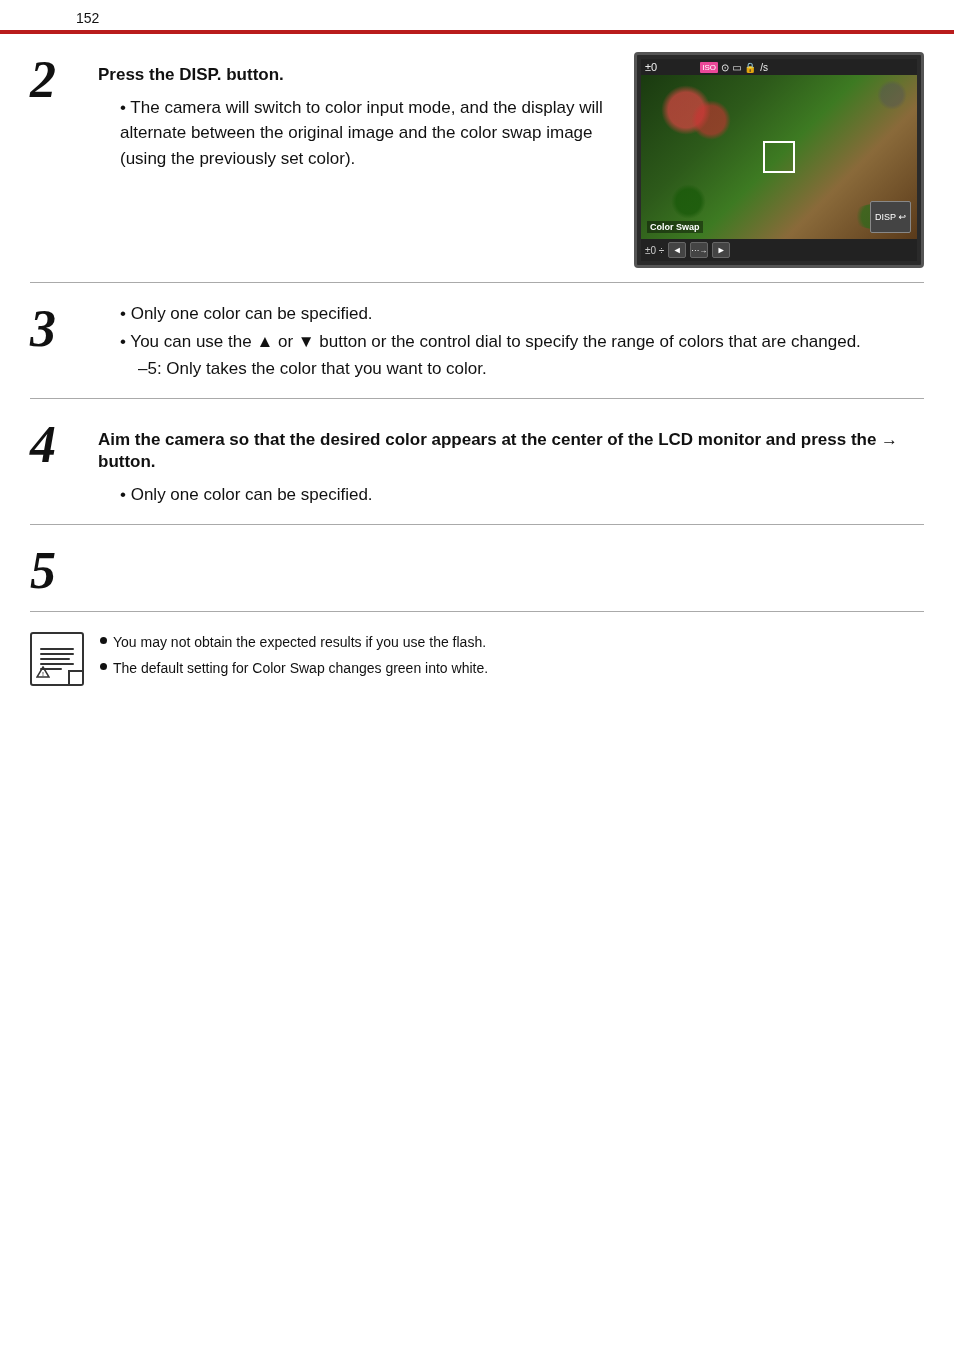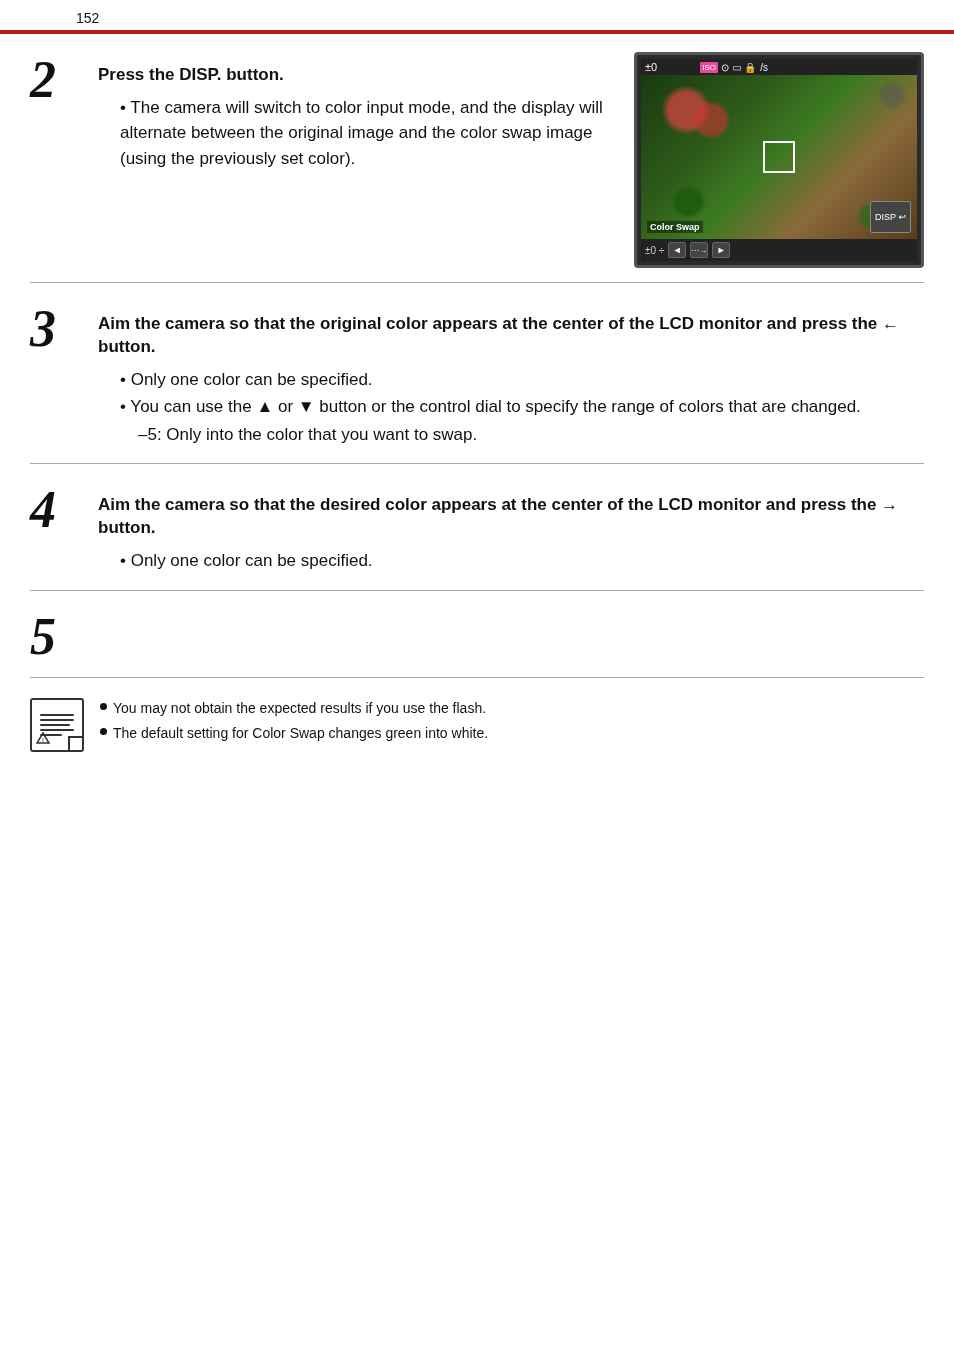--- a/index.html
+++ b/index.html
@@ -318,27 +318,24 @@
             </div>
           </div>
         </div>
       </div>
     </div>
   </div>
 
   <div class="step-row">
     <div class="step-number">3</div>
     <div class="step-content">
-      <div class="step-heading">
-        Aim the camera so that the original color appears at the center of the LCD monitor and press the ← button.
-      </div>
       <div class="step-body">
         <div class="bullet">• Only one color can be specified.</div>
         <div class="bullet">• You can use the ▲ or ▼ button or the control dial to specify the range of colors that are changed.</div>
-        <div class="sub-bullet">–5: Only into the color that you want to swap.</div>
+        <div class="sub-bullet">–5: Only takes the color that you want to color.</div>
       </div>
     </div>
   </div>
 
   <div class="step-row">
     <div class="step-number">4</div>
     <div class="step-content">
       <div class="step-heading">
         Aim the camera so that the desired color appears at the center of the LCD monitor and press the → button.
       </div>

